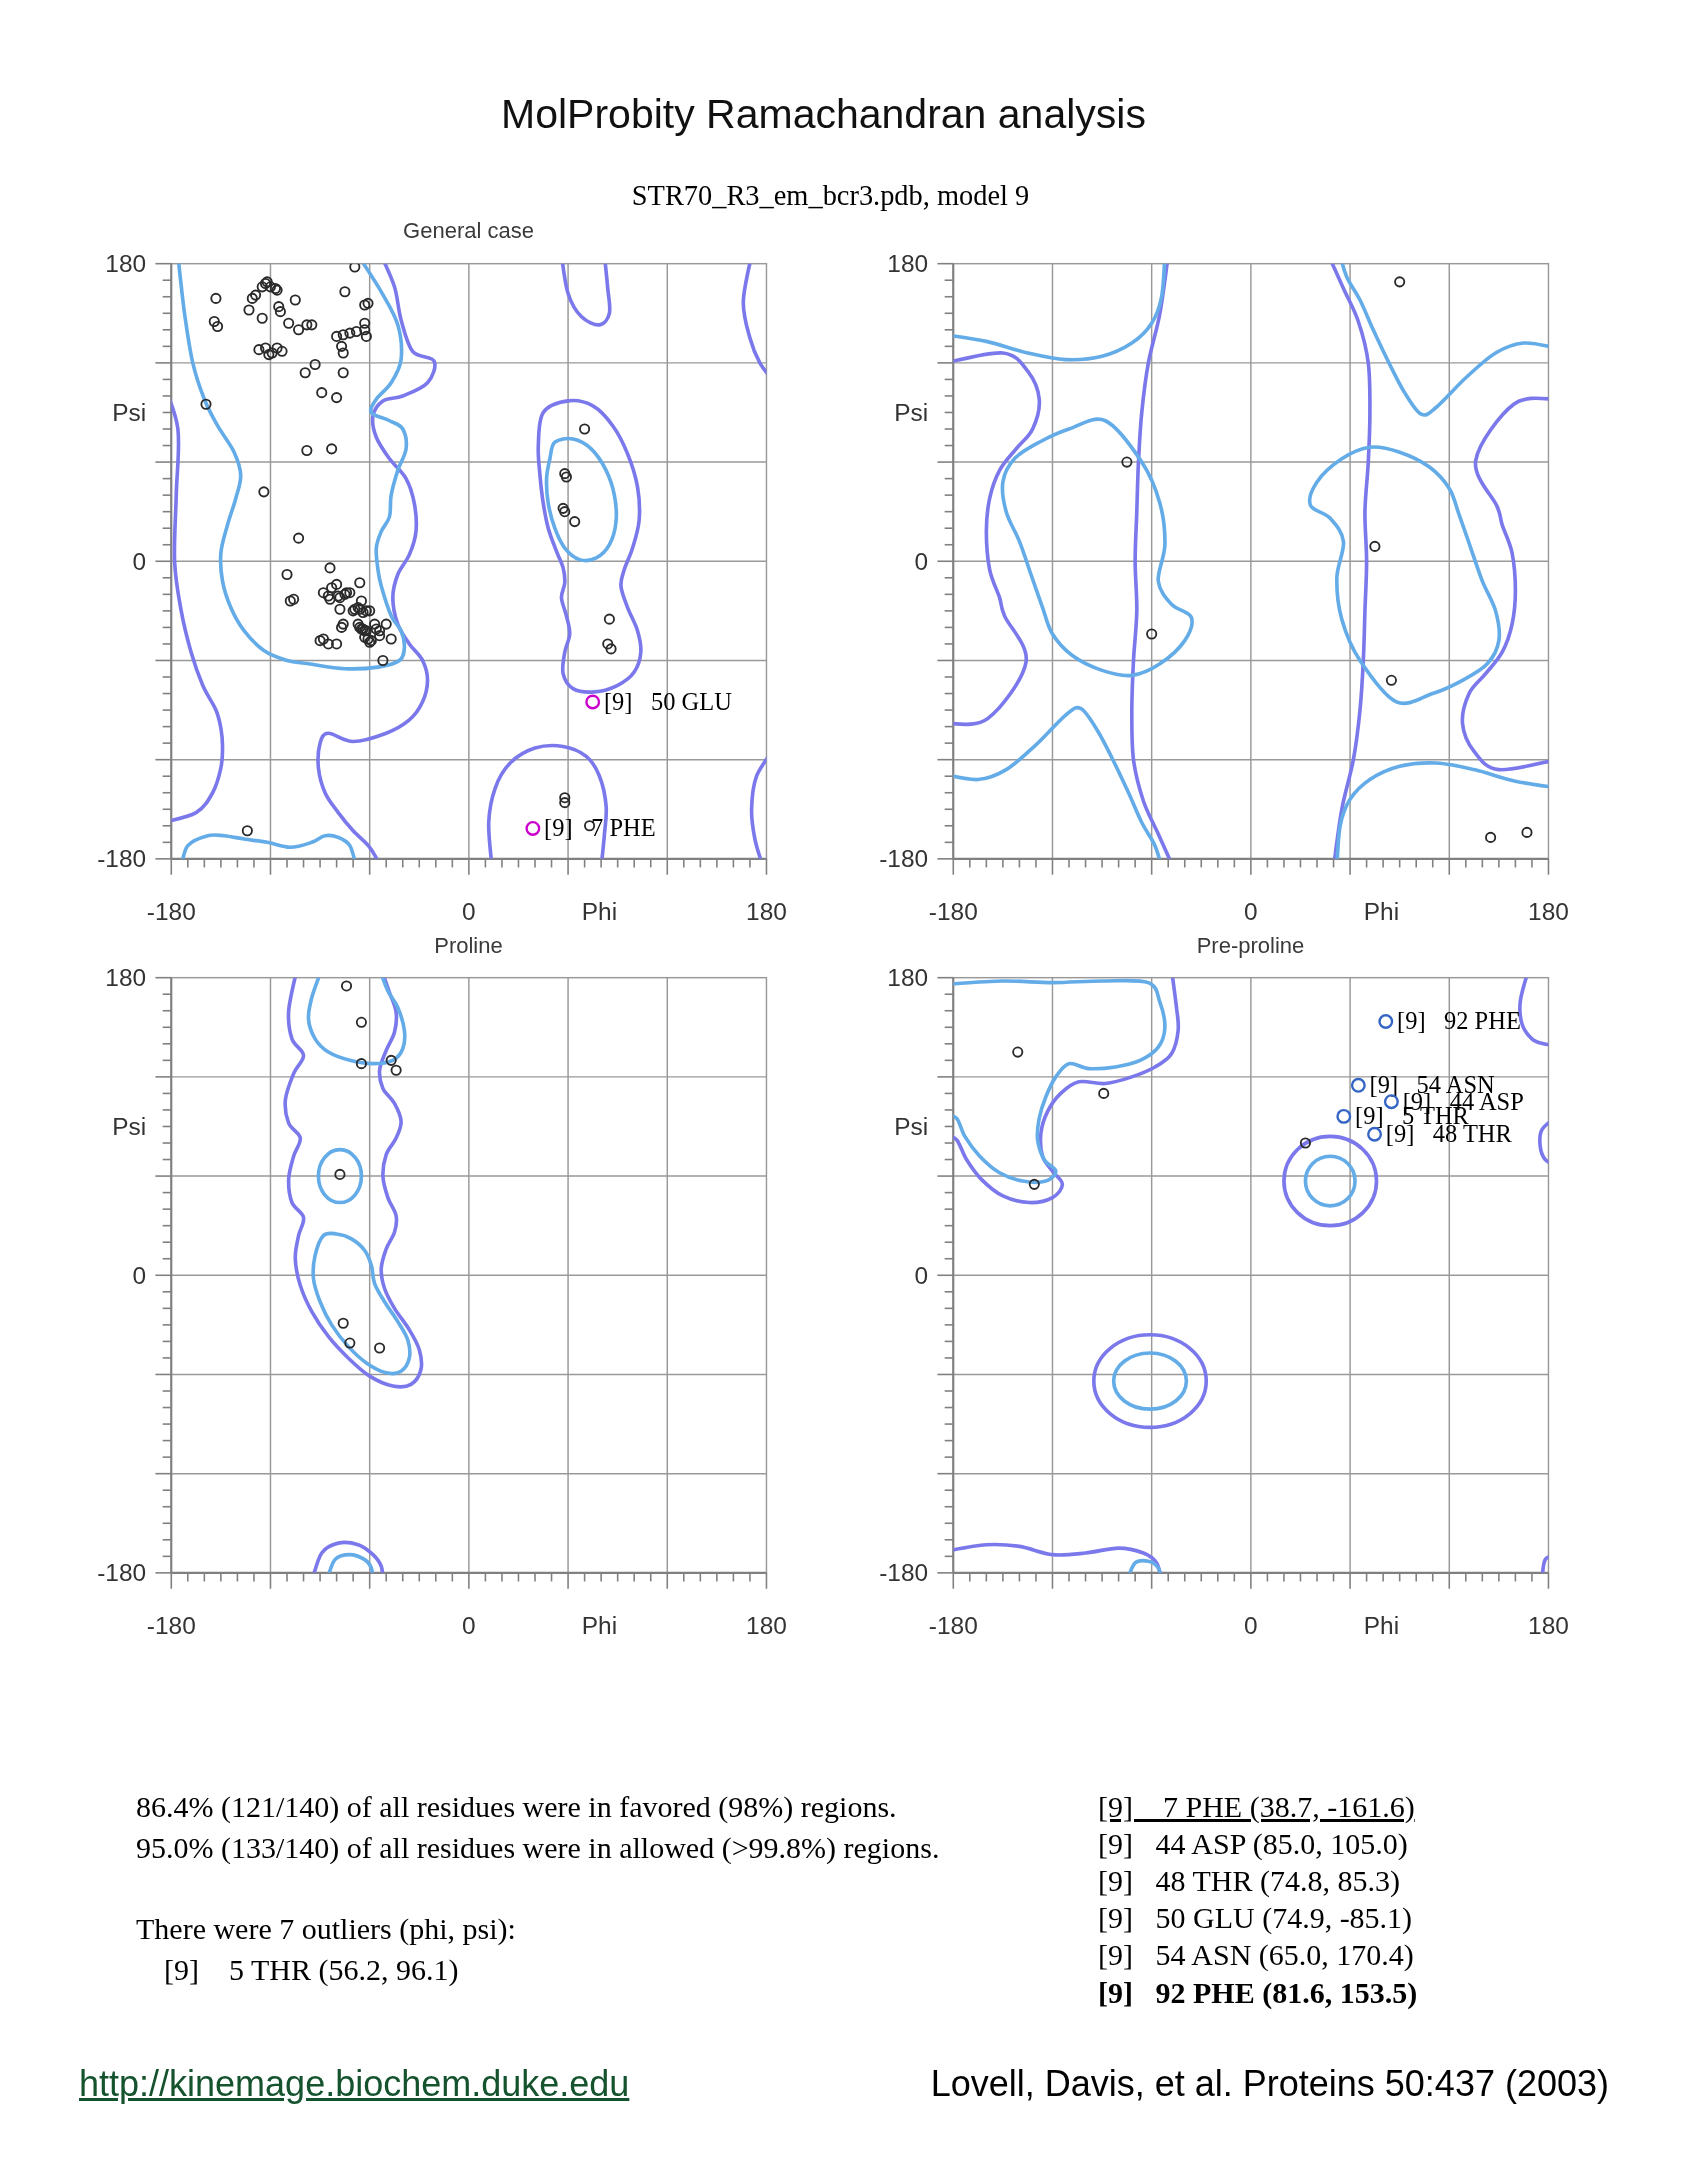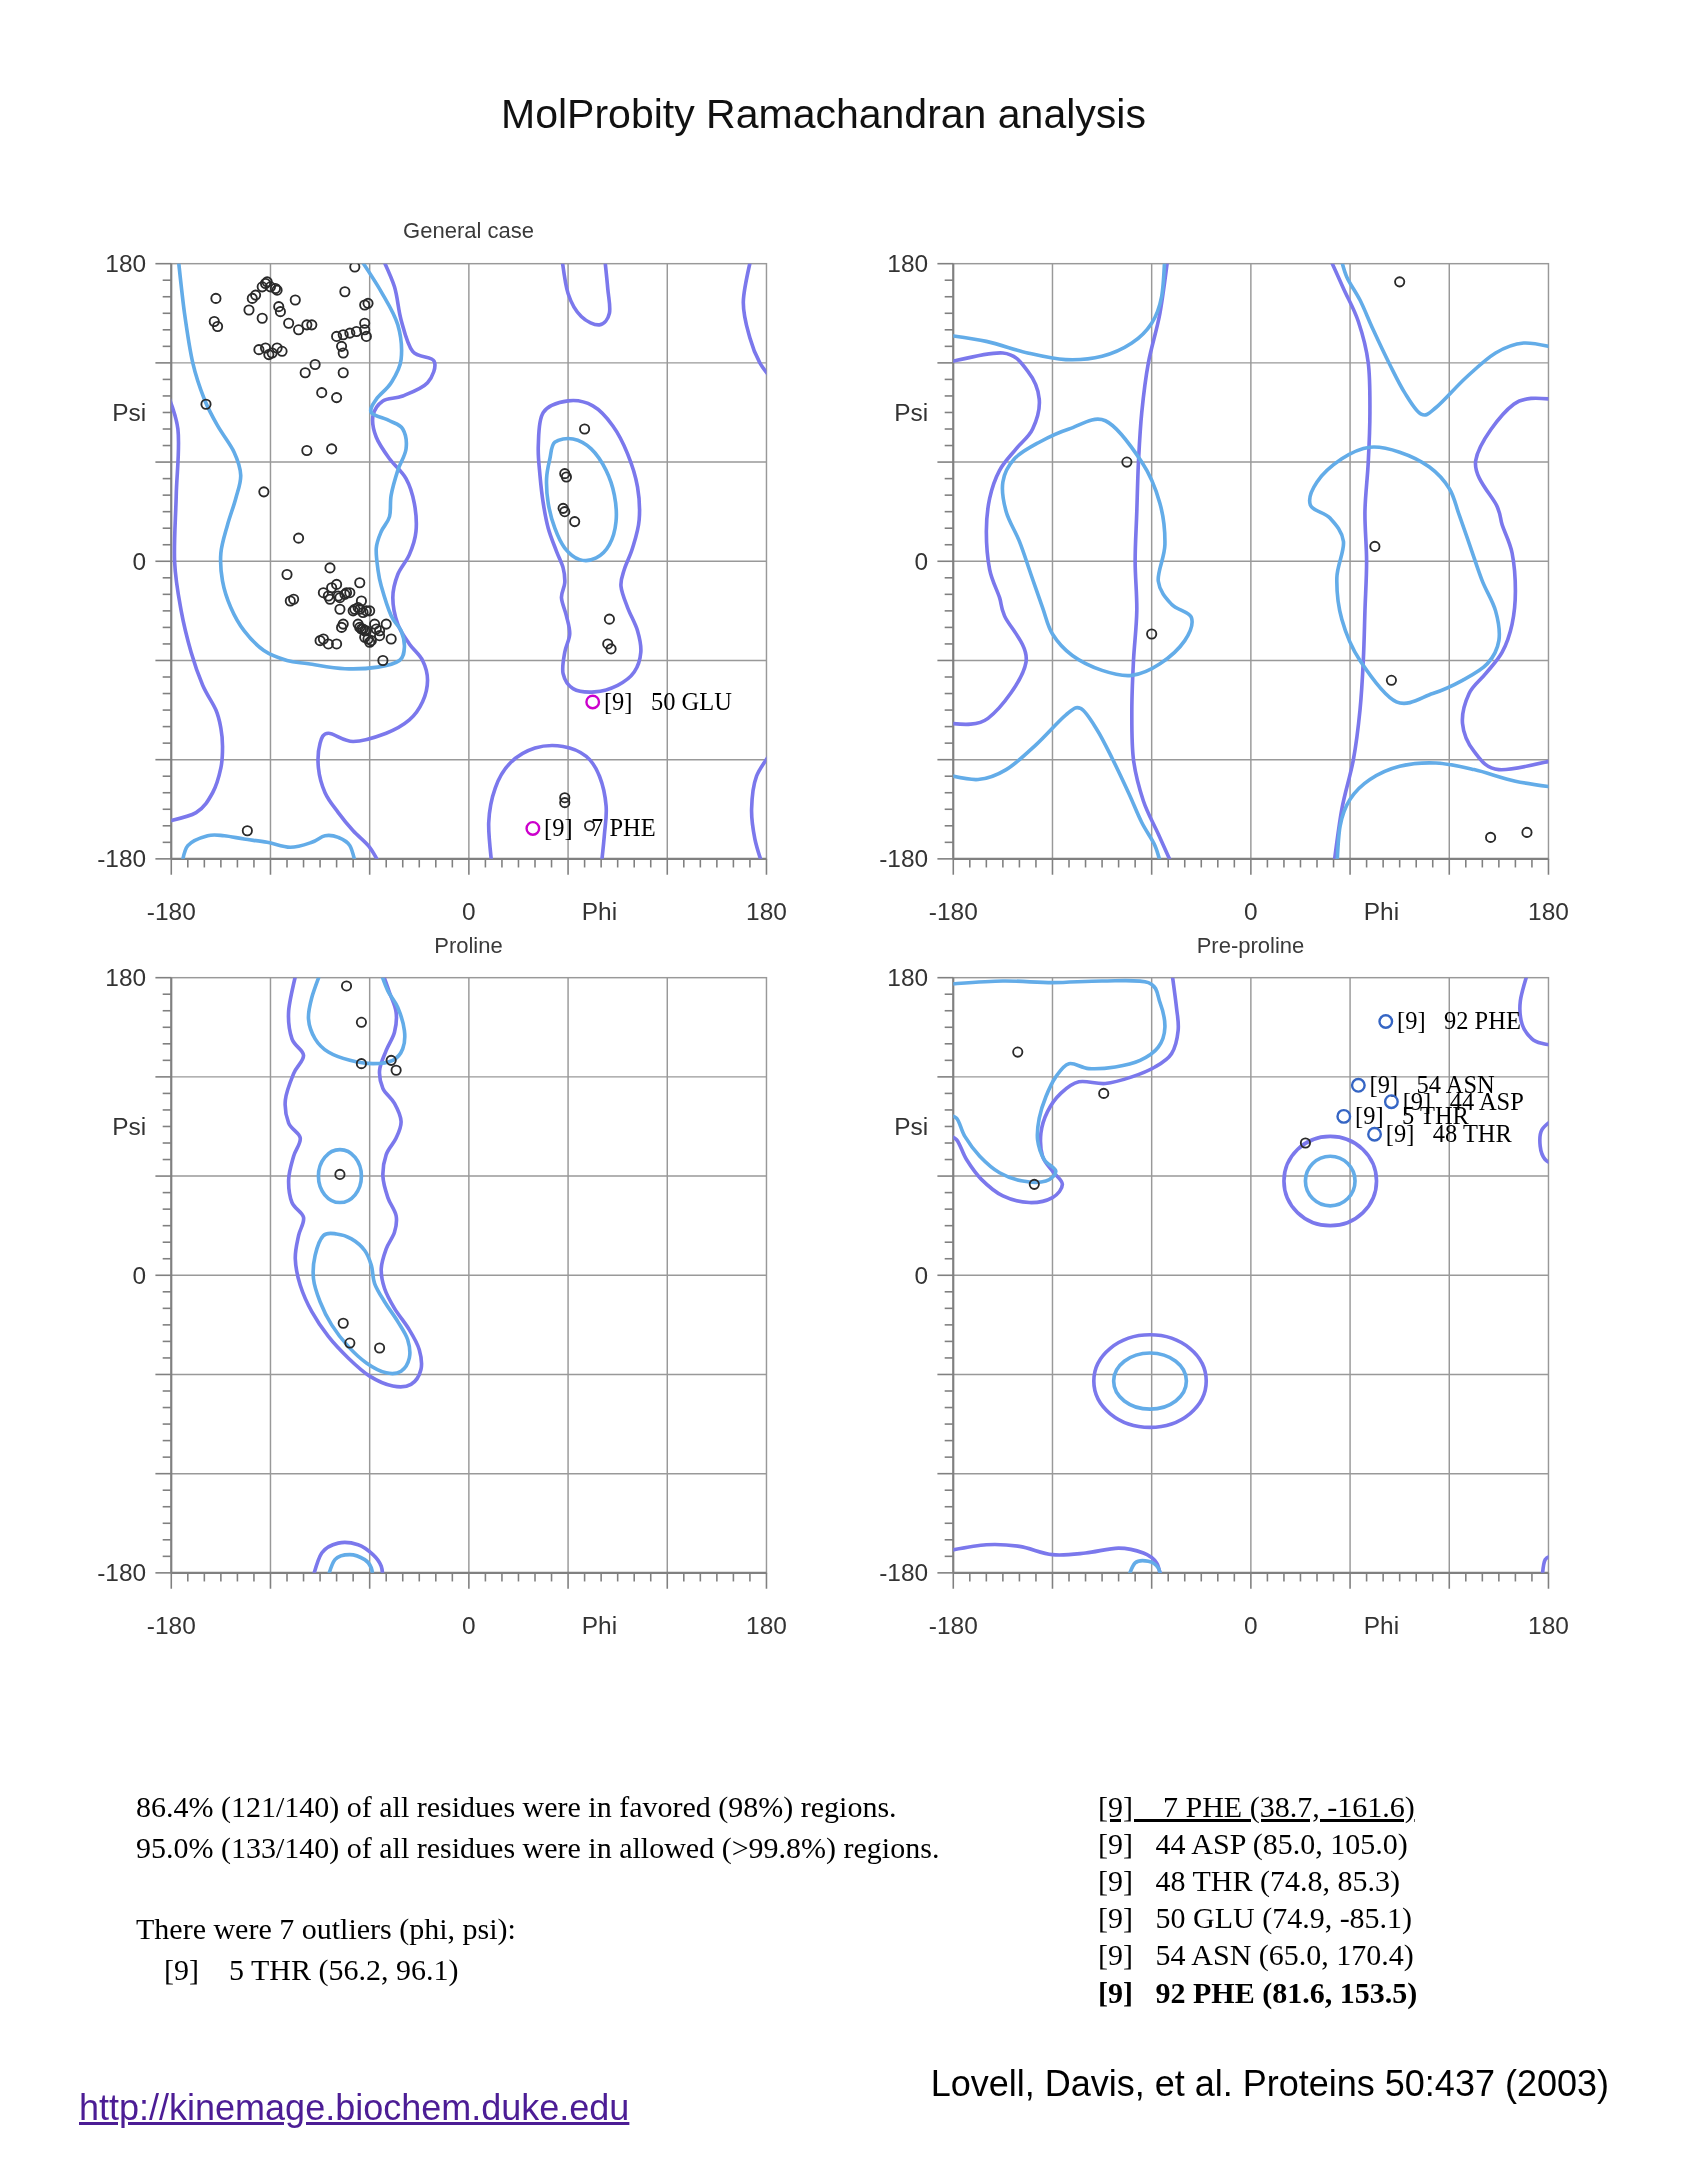--- a/index.html
+++ b/index.html
@@ -27,20 +27,21 @@
   .outrow{font-family:"Liberation Serif",serif;font-size:30px;white-space:pre;color:#000;}
   #footer-link{left:79px;top:2063px;font-size:36px;text-decoration:underline;}
   #citation{left:0;top:2063px;width:1609px;text-align:right;font-size:36px;color:#000;}
 </style>
 </head>
 <body>
 
 <div id="page">
 
   <div class="abs" id="title">MolProbity Ramachandran analysis</div>
+  <div class="abs" id="subtitle">STR70_R3_em_bcr3.pdb, model 9</div>
 
   <div class="abs ptitle" id="pt0">General case</div>
   <div class="abs ptitle" id="pt2">Proline</div>
   <div class="abs ptitle" id="pt3">Pre-proline</div>
 
   <svg class="svg-plot" id="svg0" viewBox="0 0 1150 1060">
       <defs>
         <clipPath id="clip0">
           <rect x="180" y="60" width="900" height="900"></rect>
         </clipPath>
@@ -681,16 +682,16 @@
   <div class="abs stats" id="stat3">There were 7 outliers (phi, psi):</div>
   <div class="abs stats" id="stat4">[9]    5 THR (56.2, 96.1)</div>
 
   <div class="abs outrow" style="left:1098px;top:1790px;text-decoration:underline;">[9]    7 PHE (38.7, -161.6)</div>
   <div class="abs outrow" style="left:1098px;top:1827px;">[9]   44 ASP (85.0, 105.0)</div>
   <div class="abs outrow" style="left:1098px;top:1864px;">[9]   48 THR (74.8, 85.3)</div>
   <div class="abs outrow" style="left:1098px;top:1901px;">[9]   50 GLU (74.9, -85.1)</div>
   <div class="abs outrow" style="left:1098px;top:1938px;">[9]   54 ASN (65.0, 170.4)</div>
   <div class="abs outrow" style="left:1098px;top:1976px;font-weight:bold;">[9]   92 PHE (81.6, 153.5)</div>
 
-  <a class="abs" id="footer-link" href="#" style="color: #4c1d95; margin-top: 24px;">http://kinemage.biochem.duke.edu</a>
+  <a class="abs" id="footer-link" href="#" style="color: #14532d;">http://kinemage.biochem.duke.edu</a>
   <div class="abs" id="citation">Lovell, Davis, et al. Proteins 50:437 (2003)</div>
 </div>
 
 
 </body></html>

